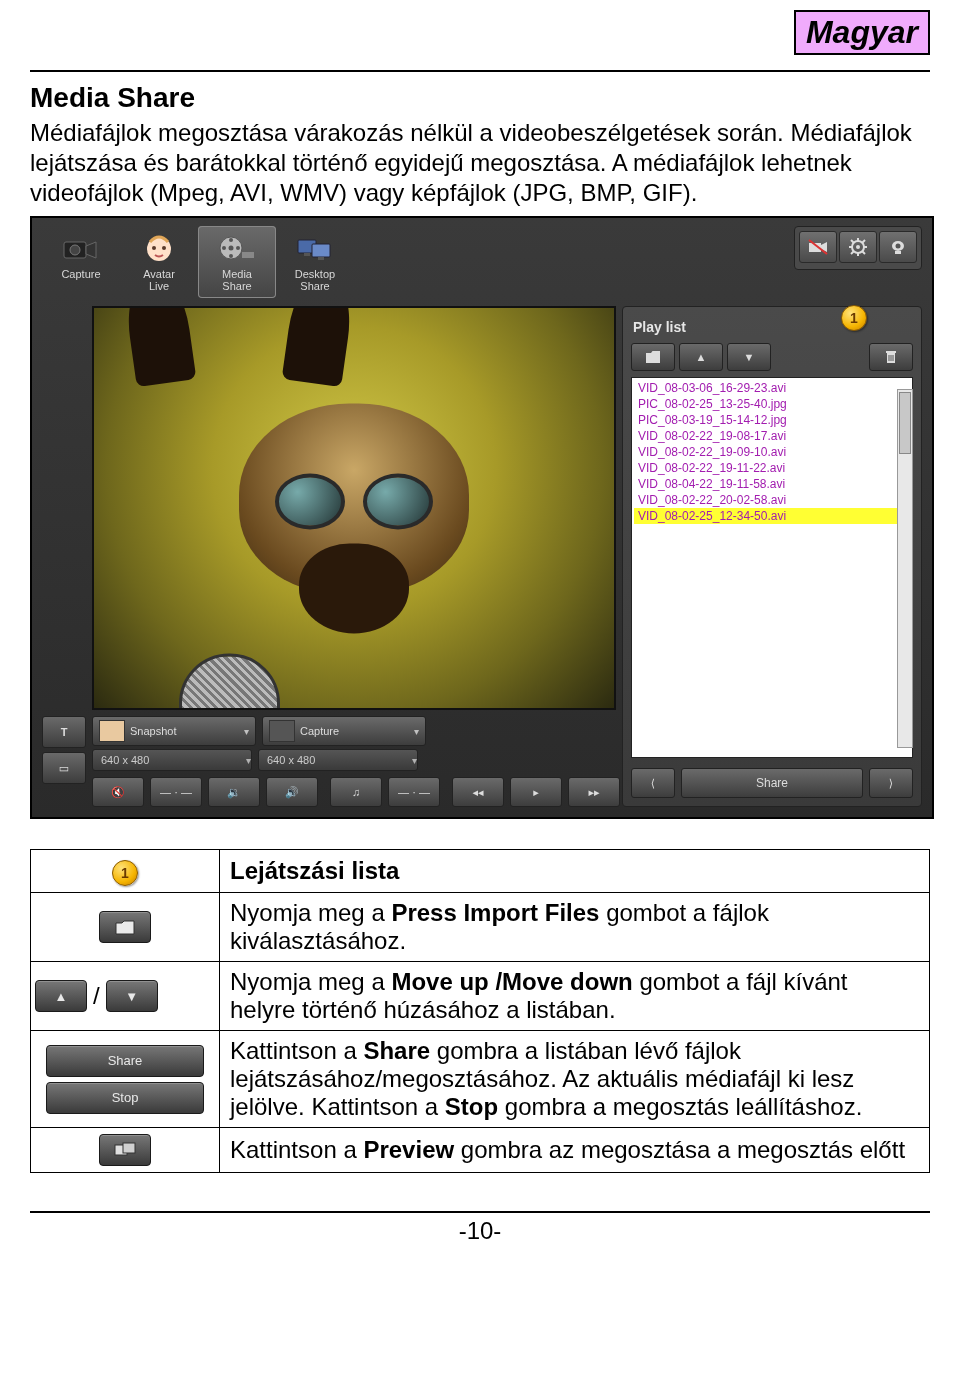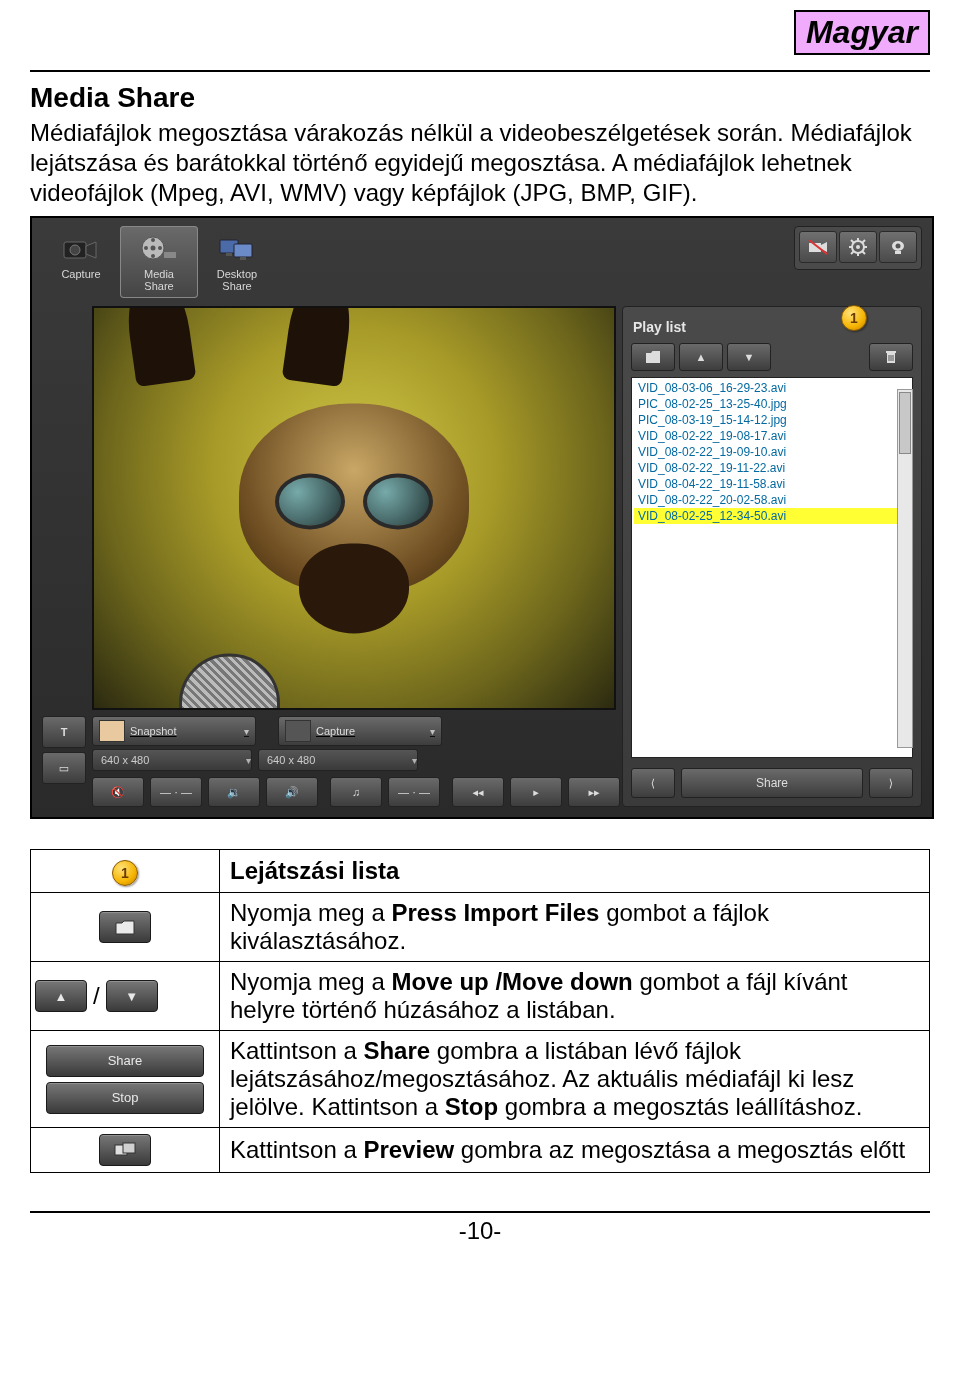--- a/index.html
+++ b/index.html
@@ -131,21 +131,21 @@
   .ear.left { left:-110px; transform:rotate(-8deg);}
   .ear.right { left:50px; transform:rotate(8deg);}
   .head { width:230px; height:190px; background:radial-gradient(circle at 50% 35%, #c9a766, #6a4a1f 70%, #3a2810); border-radius:48% 48% 44% 44%; position:relative; }
   .glasses { position:absolute; top:70px; left:50%; transform:translateX(-50%); display:flex; gap:18px; }
   .lens { width:62px; height:48px; border-radius:50%; background:radial-gradient(circle at 30% 30%, #7aa, #233); border:4px solid #2a2a2a; }
   .snout { position:absolute; width:110px; height:90px; background:#2a190a; border-radius:46% 46% 50% 50%; left:50%; top:140px; transform:translateX(-50%);}
   .mic  { position:absolute; left:-60px; top:250px; }
   .mic-grill { width:95px; height:125px; border-radius:50px; background:repeating-linear-gradient(45deg,#bbb 0 3px,#777 3px 6px); border:3px solid #333;}
 
   .controls-row {
-    display:flex; gap:22px; margin-top:6px; align-items:center;text-decoration:underline;
+    display:flex; gap:6px; margin-top:6px; align-items:center;
   }
   .small-btn {
     height:28px; min-width:30px; padding:0 6px;
     background:linear-gradient(#6a6a6a,#3d3d3d);
     border:1px solid #222; border-radius:3px;
     color:#ddd; font-size:11px; display:flex; align-items:center; justify-content:center; gap:5px;
   }
   .small-btn.wide { width:150px; justify-content:flex-start; padding-left:6px;}
   .thumb { width:24px; height:20px; background:#8aa; border:1px solid #333; }
   .chev { margin-left:auto; font-size:10px; opacity:.8;}
@@ -179,21 +179,21 @@
     border:1px solid #8a5a00;
     display:flex;align-items:center;justify-content:center;
     font-weight:bold;color:#6a3a00;font-size:14px;
     box-shadow:1px 1px 2px rgba(0,0,0,.4);
   }
   .pl-toolbar { display:flex; gap:4px; margin-bottom:6px;}
   .pl-toolbar .small-btn { min-width:30px; height:26px;}
   .pl-toolbar .gap { flex:1;}
   .file-list {
     background:#fff; border:1px solid #222; flex:1; min-height:260px;
-    font-size:12px; color:#0369a1; padding:2px;
+    font-size:12px; color:#a21caf; padding:2px;
     overflow:hidden;
   }
   .file-item { padding:1px 4px; white-space:nowrap;}
   .file-item.sel { background:#ffff33; }
   .vscroll { position:absolute; right:8px; top:82px; bottom:58px; width:14px;
     background:#e8e8e8; border:1px solid #999;}
   .vscroll .thumb-bar { position:absolute; left:1px; right:1px; top:2px; height:60px; background:#c8c8c8; border:1px solid #888;}
   .share-row { display:flex; gap:6px; margin-top:10px;}
   .share-row .small-btn.sharebtn { flex:1; justify-content:center; font-size:12px;}
 
@@ -249,20 +249,33 @@
     <div class="top-toolbar">
       <div class="tool-item">
         <div class="tool-icon">
           <svg viewBox="0 0 42 32">
               <rect x="4" y="10" width="22" height="16" rx="2" fill="#222" stroke="#666"></rect>
               <polygon points="26,14 36,10 36,26 26,22" fill="#333" stroke="#666"></polygon>
               <circle cx="15" cy="18" r="5" fill="#444" stroke="#777"></circle>
             </svg>
         </div>
         <div class="tool-label">Capture</div>
+      </div>
+      <div class="tool-item">
+        <div class="tool-icon">
+          <svg viewBox="0 0 42 32">
+              <circle cx="21" cy="17" r="12" fill="#ffe1c9"></circle>
+              <path d="M12 10 Q21 0 30 10" stroke="#e0a658" stroke-width="3" fill="none"></path>
+              <circle cx="16" cy="16" r="2" fill="#5a3a2a"></circle>
+              <circle cx="26" cy="16" r="2" fill="#5a3a2a"></circle>
+              <path d="M17 23 Q21 26 25 23" stroke="#b55" stroke-width="2" fill="none"></path>
+            </svg>
+        </div>
+        <div class="tool-label" style="white-space:pre-line">Avatar
+Live</div>
       </div>
       <div class="tool-item active">
         <div class="tool-icon">
           <svg viewBox="0 0 42 32">
               <circle cx="15" cy="16" r="11" fill="#bbb" stroke="#555"></circle>
               <circle cx="15" cy="16" r="2.5" fill="#555"></circle>
               <circle cx="15" cy="8" r="2" fill="#555"></circle>
               <circle cx="22" cy="16" r="2" fill="#555"></circle>
               <circle cx="15" cy="24" r="2" fill="#555"></circle>
               <circle cx="8" cy="16" r="2" fill="#555"></circle>

